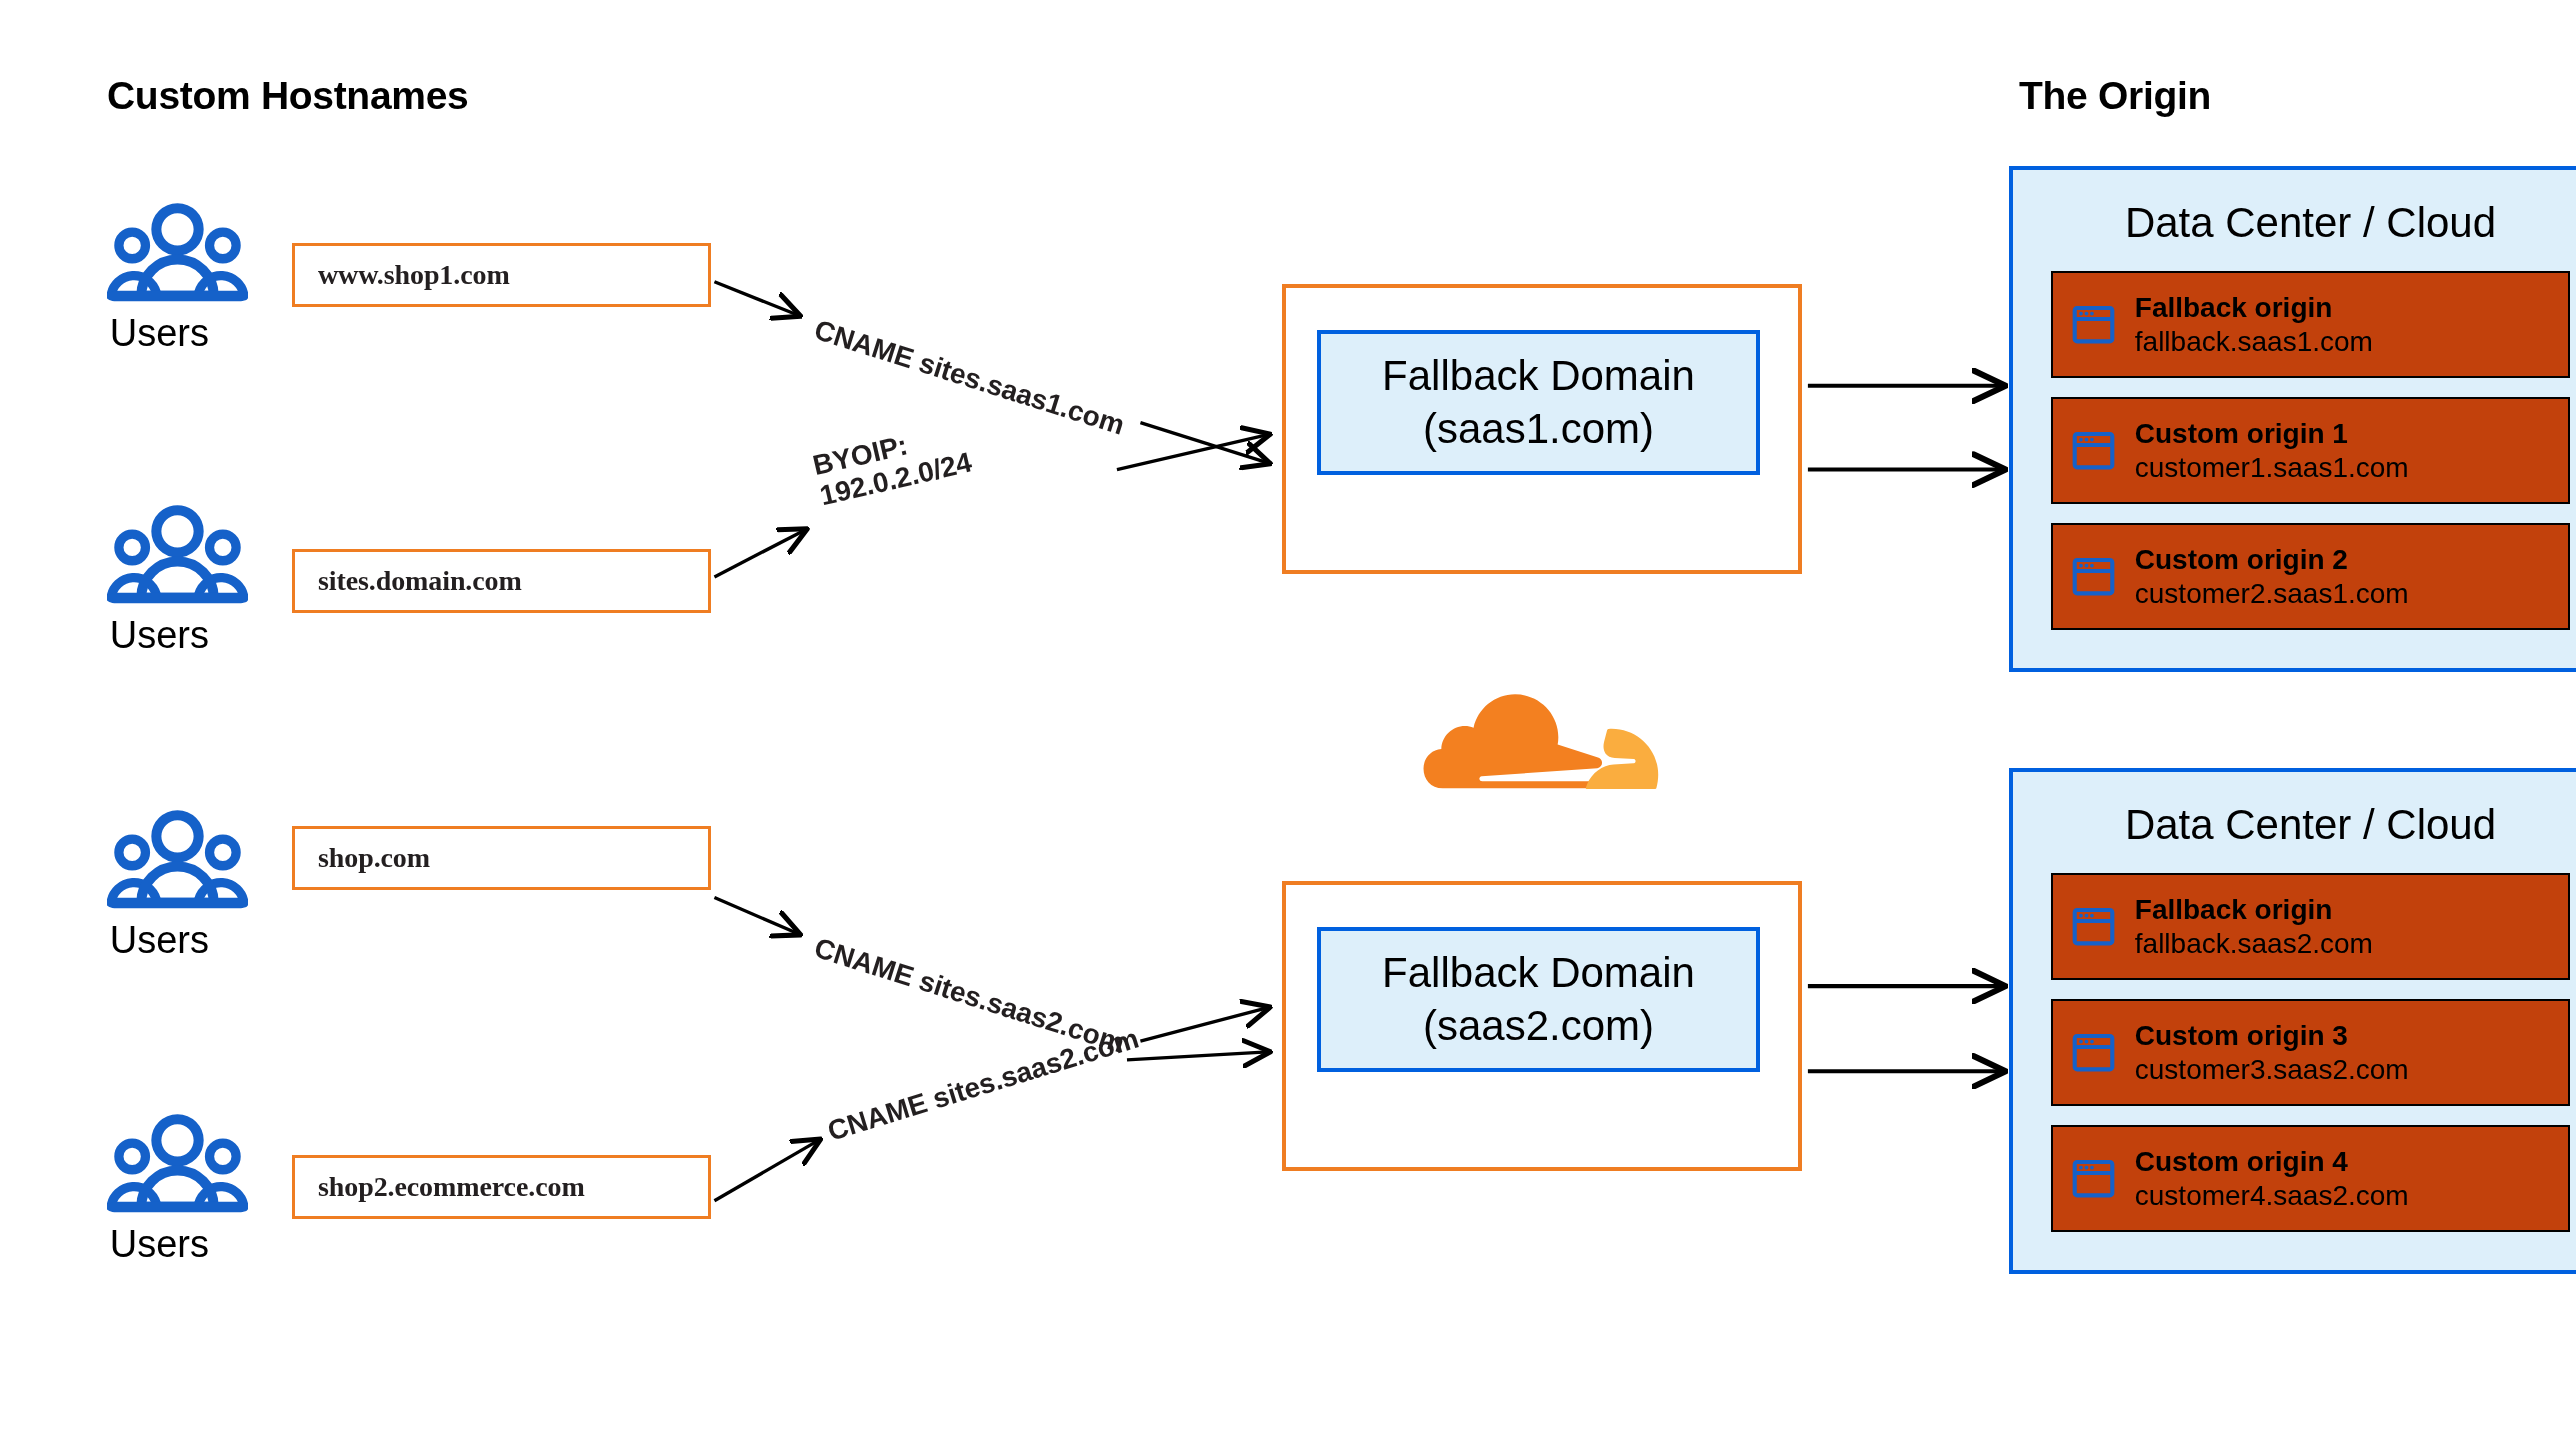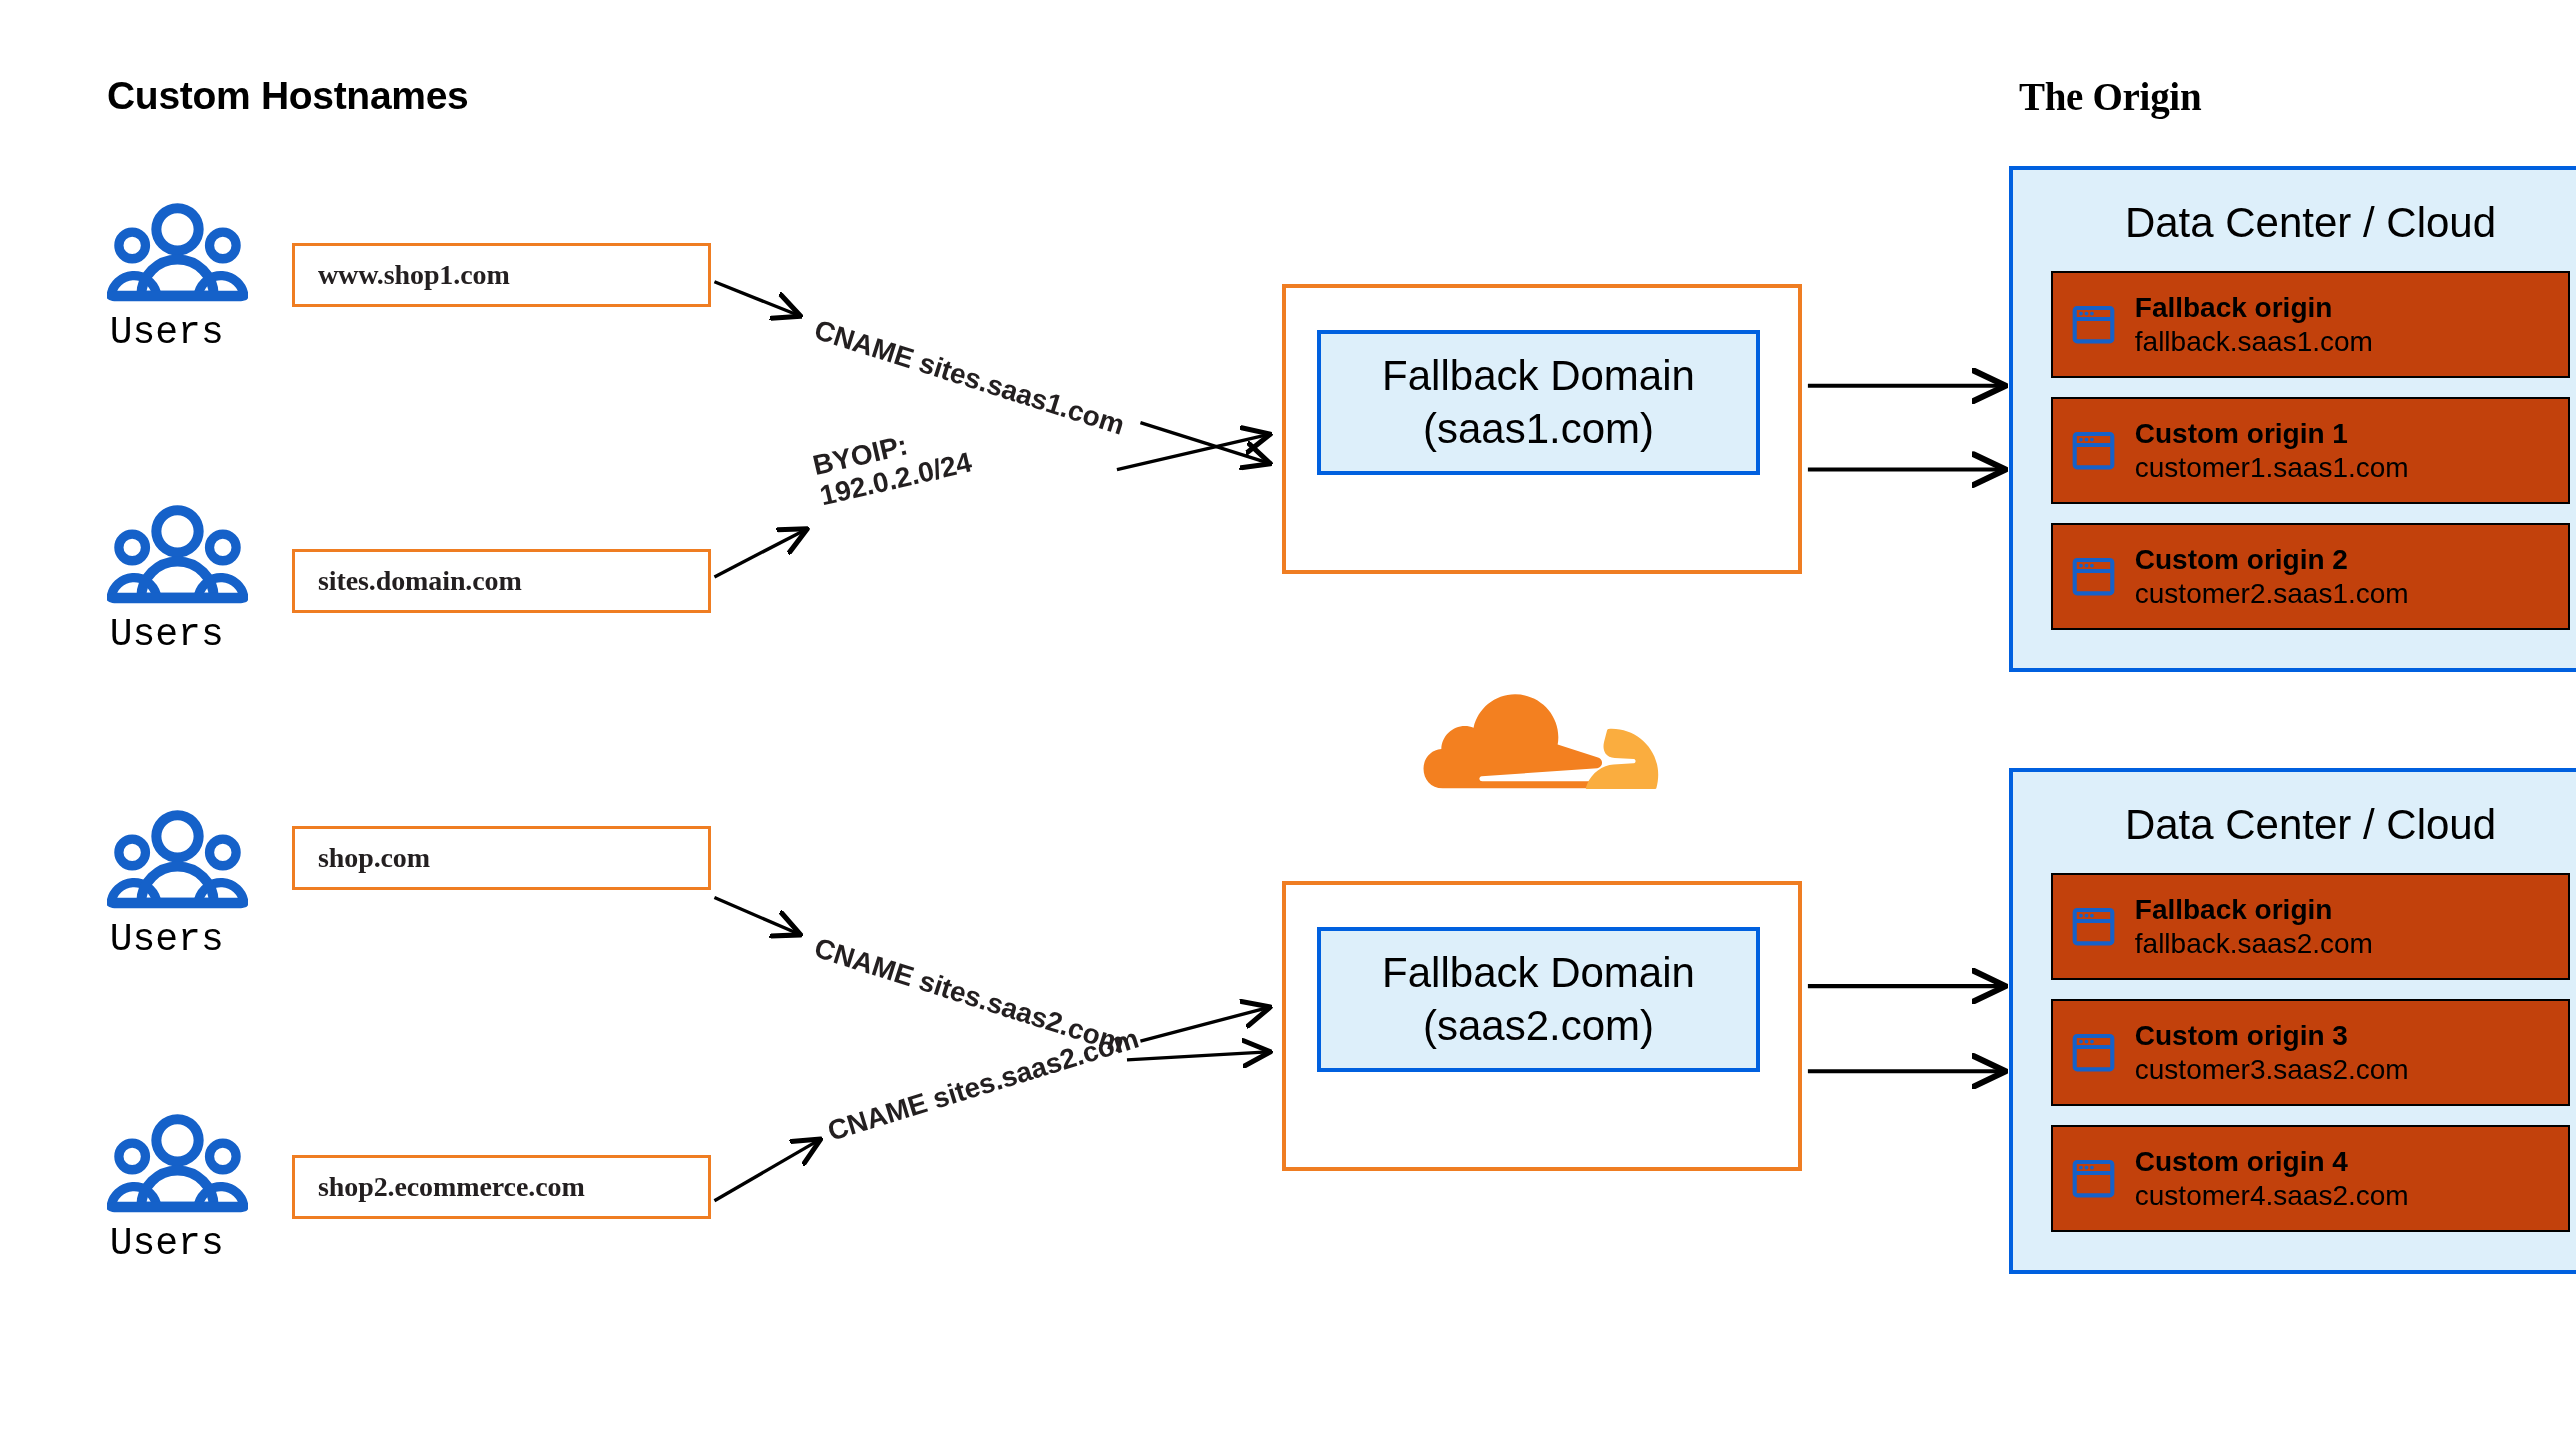--- a/index.html
+++ b/index.html
@@ -17,32 +17,31 @@
 
   .section-title {
     position: absolute;
     font-size: 39px;
     font-weight: bold;
     letter-spacing: -0.3px;
     color: #000;
     white-space: nowrap;
   }
   #title-custom-hostnames { left: 107px; top: 74px; }
-  #title-the-origin { left: 2019px; top: 74px; font-family: Liberation Serif, serif; }
+  #title-the-origin { left: 2019px; top: 74px; }
 
   
   .users-group { position: absolute; width: 221px; }
   .users-icon { display: block; }
   .users-label {
     font-size: 38px;
     color: #000;
     margin-top: 12px;
     margin-left: 2.7px;
     line-height: 1;
-    font-family: Liberation Mono, monospace;
   }
 
   
   .hostname-box {
     position: absolute;
     box-sizing: border-box;
     border: 3.4px solid #ef7d22;
     background: #ffffff;
     display: flex;
     align-items: center;

